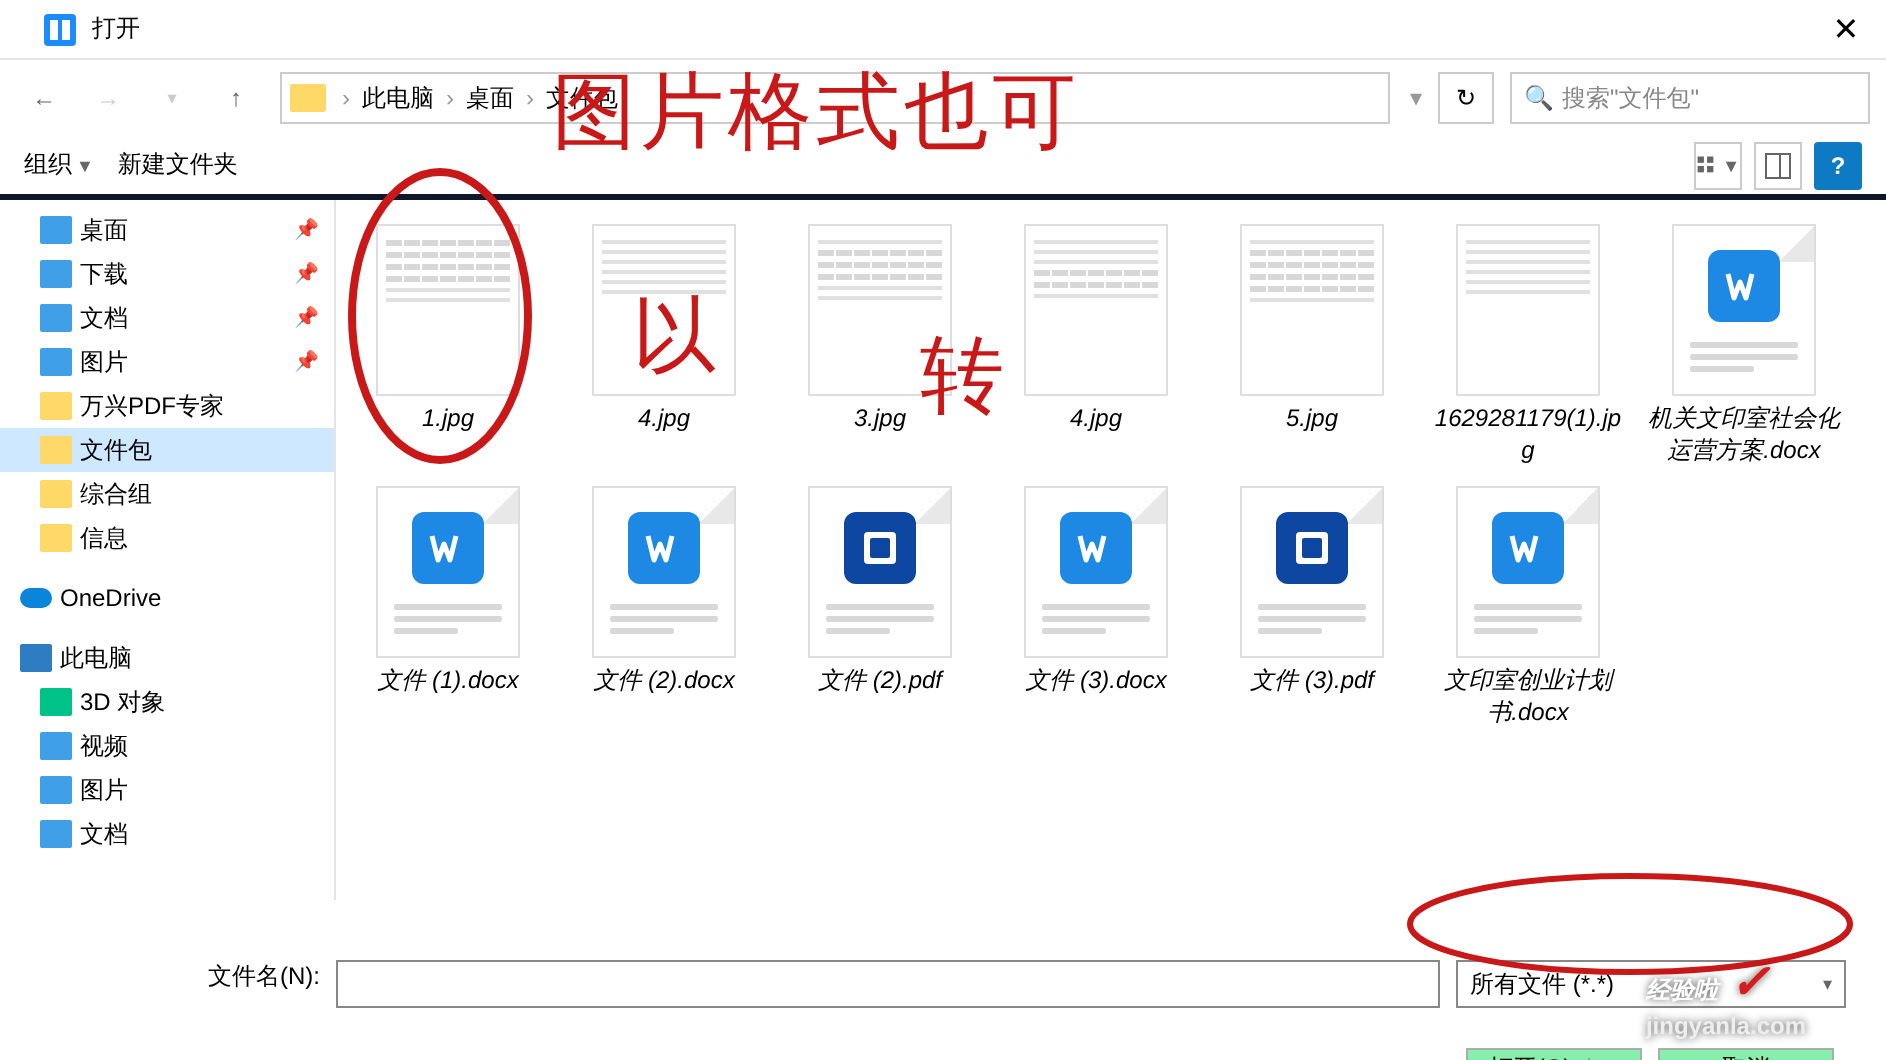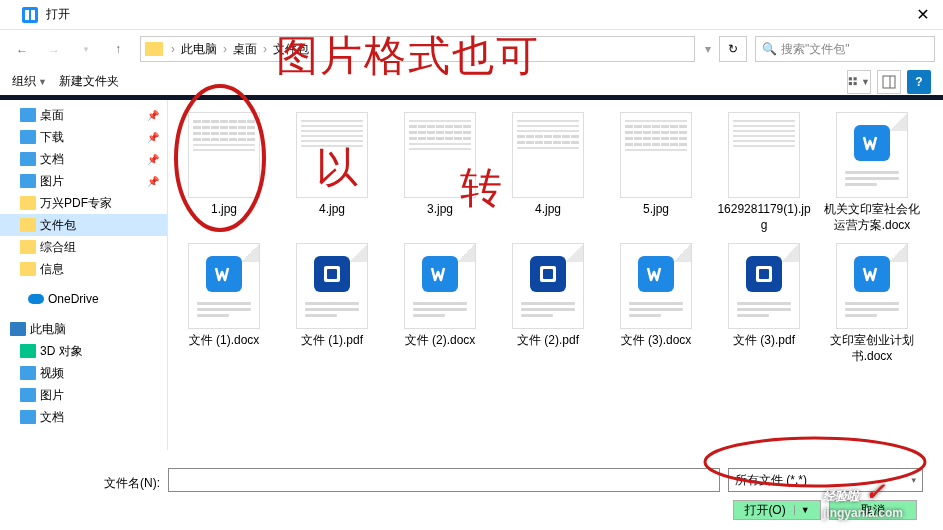--- a/index.html
+++ b/index.html
@@ -11,21 +11,21 @@
 .navbar { height: 38px; display: flex; align-items: center; padding: 0 8px; gap: 4px; }
 .nav-btn { width: 28px; height: 28px; display: flex; align-items: center; justify-content: center; color: #666; cursor: pointer; }
 .nav-btn.disabled { color: #ccc; }
 .pathbar { flex: 1; height: 26px; border: 1px solid #ccc; background: #fff; display: flex; align-items: center; padding: 0 4px; margin: 0 4px; }
 .folder-icon-yellow { width: 18px; height: 14px; background: #ffd968; border-radius: 1px; margin-right: 6px; }
 .path-seg { padding: 2px 4px; cursor: pointer; }
 .path-sep { color: #999; margin: 0 2px; }
 .refresh-box { width: 28px; height: 26px; border: 1px solid #ccc; display: flex; align-items: center; justify-content: center; margin-right: 4px; cursor: pointer; }
 .searchbox { width: 180px; height: 26px; border: 1px solid #ccc; display: flex; align-items: center; padding: 0 6px; color: #888; }
 .searchbox .sicon { margin-right: 4px; }
-.toolbar { height: 32px; display: flex; align-items: center; padding: 0 12px; border-bottom: 5px solid #0f172a; }
+.toolbar { height: 32px; display: flex; align-items: center; padding: 0 12px; border-bottom: 3px solid #0f172a; }
 .toolbar .left { flex: 1; display: flex; gap: 12px; }
 .toolbar .left span { cursor: pointer; }
 .toolbar .dropdown-arrow { font-size: 9px; color: #666; margin-left: 2px; }
 .toolbar .right { display: flex; gap: 6px; }
 .view-btn { width: 24px; height: 24px; display: flex; align-items: center; justify-content: center; cursor: pointer; border: 1px solid #ccc; }
 .view-btn.help { background: #0e7ac4; color: #fff; border: none; border-radius: 2px; font-weight: bold; }
 .body { display: flex; height: 350px; }
 .sidebar { width: 168px; border-right: 1px solid #e5e5e5; overflow: hidden; padding: 4px 0; }
 .tree-item { display: flex; align-items: center; height: 22px; padding-left: 20px; gap: 4px; cursor: pointer; }
 .tree-item.selected { background: #cde8ff; }
@@ -33,36 +33,36 @@
 .tree-icon.folder { background: #ffd968; border-radius: 1px; }
 .tree-icon.desktop { background: #3fa0e8; border-radius: 1px; }
 .tree-icon.download { background: #3fa0e8; border-radius: 1px; }
 .tree-icon.docs { background: #3fa0e8; border-radius: 1px; }
 .tree-icon.pics { background: #3fa0e8; border-radius: 1px; }
 .tree-icon.onedrive { background: #0a85d9; border-radius: 8px; width: 16px; height: 10px; }
 .tree-icon.pc { background: #2e7cc2; border-radius: 1px; }
 .tree-icon.obj3d { background: #00c389; border-radius: 1px; }
 .tree-icon.video { background: #3fa0e8; border-radius: 1px; }
 .pin-icon { width: 12px; color: #555; font-size: 10px; margin-left: auto; margin-right: 8px; }
-.filearea { flex: 1; overflow: auto; padding: 10px 6px; }
+.filearea { flex: 1; overflow: auto; padding: 10px 6px; font-style: italic; }
 .file-grid { display: flex; flex-wrap: wrap; gap: 6px 8px; }
 .file-item { width: 100px; display: flex; flex-direction: column; align-items: center; text-align: center; cursor: pointer; padding: 2px; }
 .thumb { width: 72px; height: 86px; background: #fff; border: 1px solid #ddd; position: relative; display: flex; flex-direction: column; padding: 6px 4px; gap: 1px; }
 .thumb .tline { height: 2px; background: #e0e0e0; margin: 1px 0; }
 .thumb .tgrid { height: 3px; background: repeating-linear-gradient(90deg, #d8d8d8 0 8px, #fff 8px 9px); margin: 1px 0; }
 .doc-thumb { width: 72px; height: 86px; position: relative; background: #fff; border: 1px solid #ddd; }
 .doc-thumb .corner { position: absolute; top: 0; right: 0; width: 18px; height: 18px; background: linear-gradient(135deg, transparent 50%, #e8e8e8 50%); }
 .doc-thumb .badge { position: absolute; top: 12px; left: 50%; transform: translateX(-50%); width: 36px; height: 36px; border-radius: 6px; display: flex; align-items: center; justify-content: center; color: #fff; font-weight: bold; font-size: 18px; }
 .doc-thumb .badge.word { background: #1e88e5; }
 .doc-thumb .badge.pdf { background: #0d47a1; }
 .doc-thumb .lines { position: absolute; bottom: 8px; left: 8px; right: 8px; }
 .doc-thumb .dl { height: 3px; background: #d8d8d8; margin: 3px 0; border-radius: 1px; }
 .file-name { margin-top: 4px; line-height: 1.3; word-break: break-all; }
 .bottom { padding: 10px 20px 8px 100px; }
-.row { display: flex; align-items: flex-end; margin: 8px 0; gap: 8px; }
+.row { display: flex; align-items: flex-start; margin: 20px 0; gap: 8px; }
 .label { width: 60px; text-align: right; white-space: nowrap; }
 .filename-input { flex: 1; height: 24px; border: 1px solid #888; padding: 0 6px; }
 .filter-select { width: 195px; height: 24px; border: 1px solid #888; padding: 0 6px; display: flex; align-items: center; justify-content: space-between; background: #fff; cursor: pointer; }
 .btn { width: 88px; height: 20px; border: 1px solid #adadad; background: #86efac; display: flex; align-items: center; justify-content: center; cursor: pointer; }
 .row.buttons { justify-content: flex-end; padding-right: 6px; }
 .annot-layer { position: absolute; inset: 0; pointer-events: none; }
 .annot-text { position: absolute; color: #c91818; font-size: 42px; font-weight: 400; font-family: Liberation Sans, sans-serif; letter-spacing: 2px; }
 .watermark { position: absolute; right: 40px; bottom: 10px; color: #fff; font-style: italic; font-size: 20px; text-shadow: 0 0 4px rgba(0,0,0,0.7); font-weight: bold; }
 .watermark .small { font-size: 12px; display: block; text-align: right; font-style: normal; color: #eee; }
 .check { color: #d81b1b; font-size: 24px; margin-left: 6px; }
@@ -161,21 +161,21 @@
       </div>
     <div class="tree-item">
         <div class="tree-icon folder"></div>
         <span>综合组</span>
       </div>
     <div class="tree-item">
         <div class="tree-icon folder"></div>
         <span>信息</span>
       </div>
     <div style="height:8px"></div>
-    <div class="tree-item" style="padding-left:28px">
+    <div class="tree-item" style="padding-left:10px">
         <div class="tree-icon onedrive"></div>
         <span>OneDrive</span>
       </div>
     <div style="height:8px"></div>
     <div class="tree-item" style="padding-left:10px">
         <div class="tree-icon pc"></div>
         <span>此电脑</span>
       </div>
     <div class="tree-item">
         <div class="tree-icon obj3d"></div>
@@ -287,37 +287,20 @@
                 <path d="M2 4 L5 16 L8 8 L11 16 L14 4" fill="none" stroke="#fff" stroke-width="2.5" stroke-linejoin="round"></path>
               </svg>
             </div>
             <div class="lines">
               <div class="dl"></div>
               <div class="dl"></div>
               <div class="dl" style="width: 60%;"></div>
             </div>
           </div>
           <div class="file-name">文件 (1).docx</div>
-        </div>
-        <div class="file-item">
-          <div class="doc-thumb">
-            <div class="corner"></div>
-            <div class="badge pdf">
-              <svg width="20" height="20" viewBox="0 0 20 20">
-                <rect x="2" y="2" width="16" height="16" rx="2" fill="#fff"></rect>
-                <rect x="5" y="5" width="10" height="10" rx="1" fill="#0d47a1"></rect>
-              </svg>
-            </div>
-            <div class="lines">
-              <div class="dl"></div>
-              <div class="dl"></div>
-              <div class="dl" style="width: 60%;"></div>
-            </div>
-          </div>
-          <div class="file-name">文件 (1).pdf</div>
         </div>
         <div class="file-item">
           <div class="doc-thumb">
             <div class="corner"></div>
             <div class="badge word">
               <svg width="20" height="20" viewBox="0 0 20 20">
                 <path d="M2 4 L5 16 L8 8 L11 16 L14 4" fill="none" stroke="#fff" stroke-width="2.5" stroke-linejoin="round"></path>
               </svg>
             </div>
             <div class="lines">

